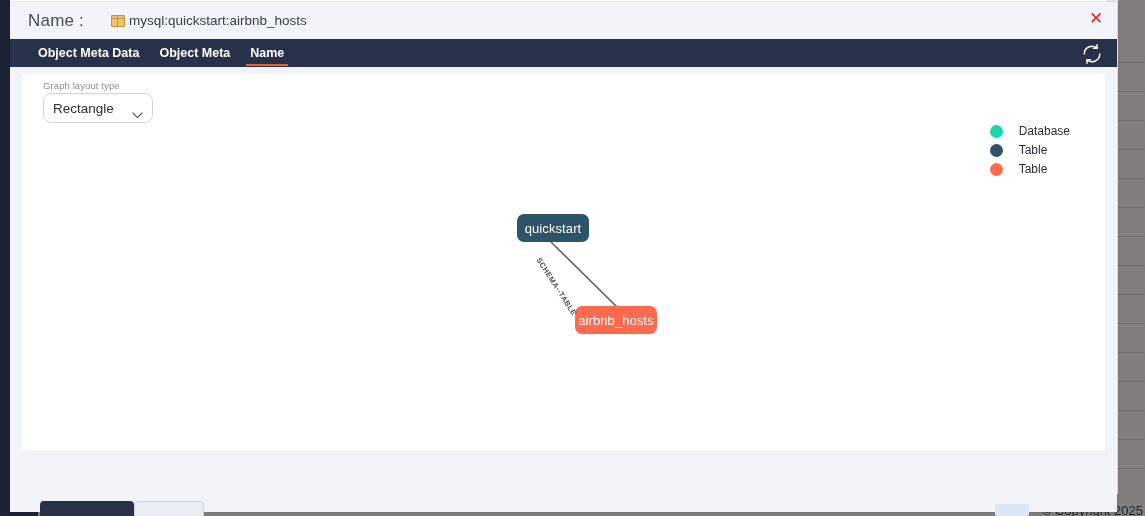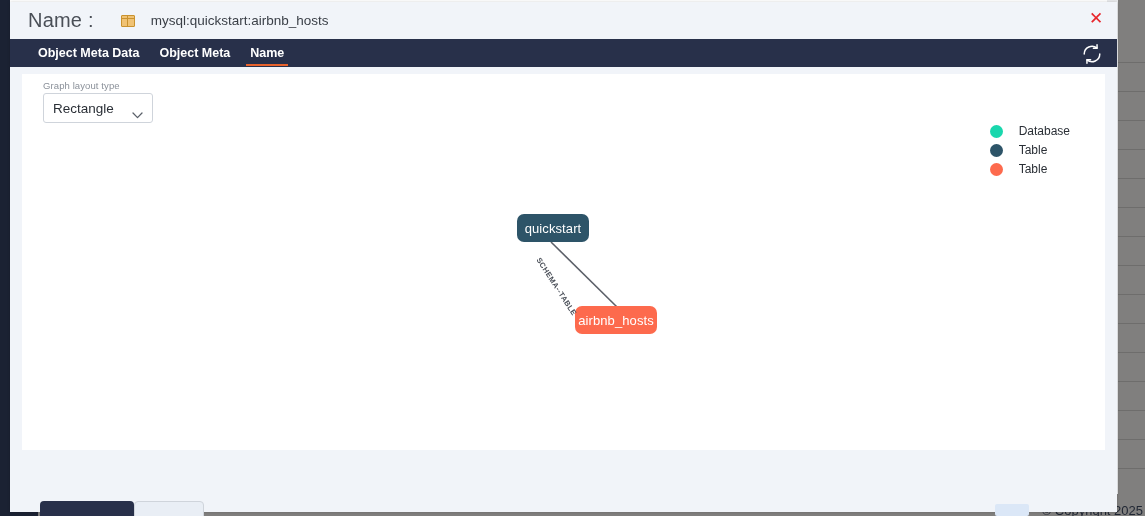--- a/index.html
+++ b/index.html
@@ -72,29 +72,29 @@
   
   .modal-header {
     position: relative;
     height: 37px;
     background: #f1f4f9;
     display: flex;
     align-items: center;
     padding-left: 18px;
   }
   .name-label {
-    font-size: 20px;
+    font-size: 17px;
     color: #4a4f57;
     font-weight: 400;
     letter-spacing: .2px;
   }
   .name-value-wrap {
     display: flex;
     align-items: center;
-    gap: 16px;
+    gap: 4px;
     margin-left: 7px;
     padding-left: 20px;
   }
   .tbl-icon {
     width: 14px; height: 12px;
     position: relative;
     display: inline-block;
     background: #f0c274;
     border: 1px solid #c9922f;
     border-radius: 1px;
@@ -179,21 +179,21 @@
   .layout-field-label {
     font-size: 9.5px;
     color: #8a9099;
     margin-bottom: 2px;
     letter-spacing: .1px;
   }
   .select-box {
     width: 110px;
     height: 30px;
     border: 1px solid #cfd4db;
-    border-radius: 3px;
+    border-radius: 8px;
     background: #ffffff;
     display: flex;
     align-items: center;
     justify-content: space-between;
     padding: 12px 9px;
     cursor: pointer;
   }
   .select-value {
     font-size: 13.5px;
     color: #2a2f36;

